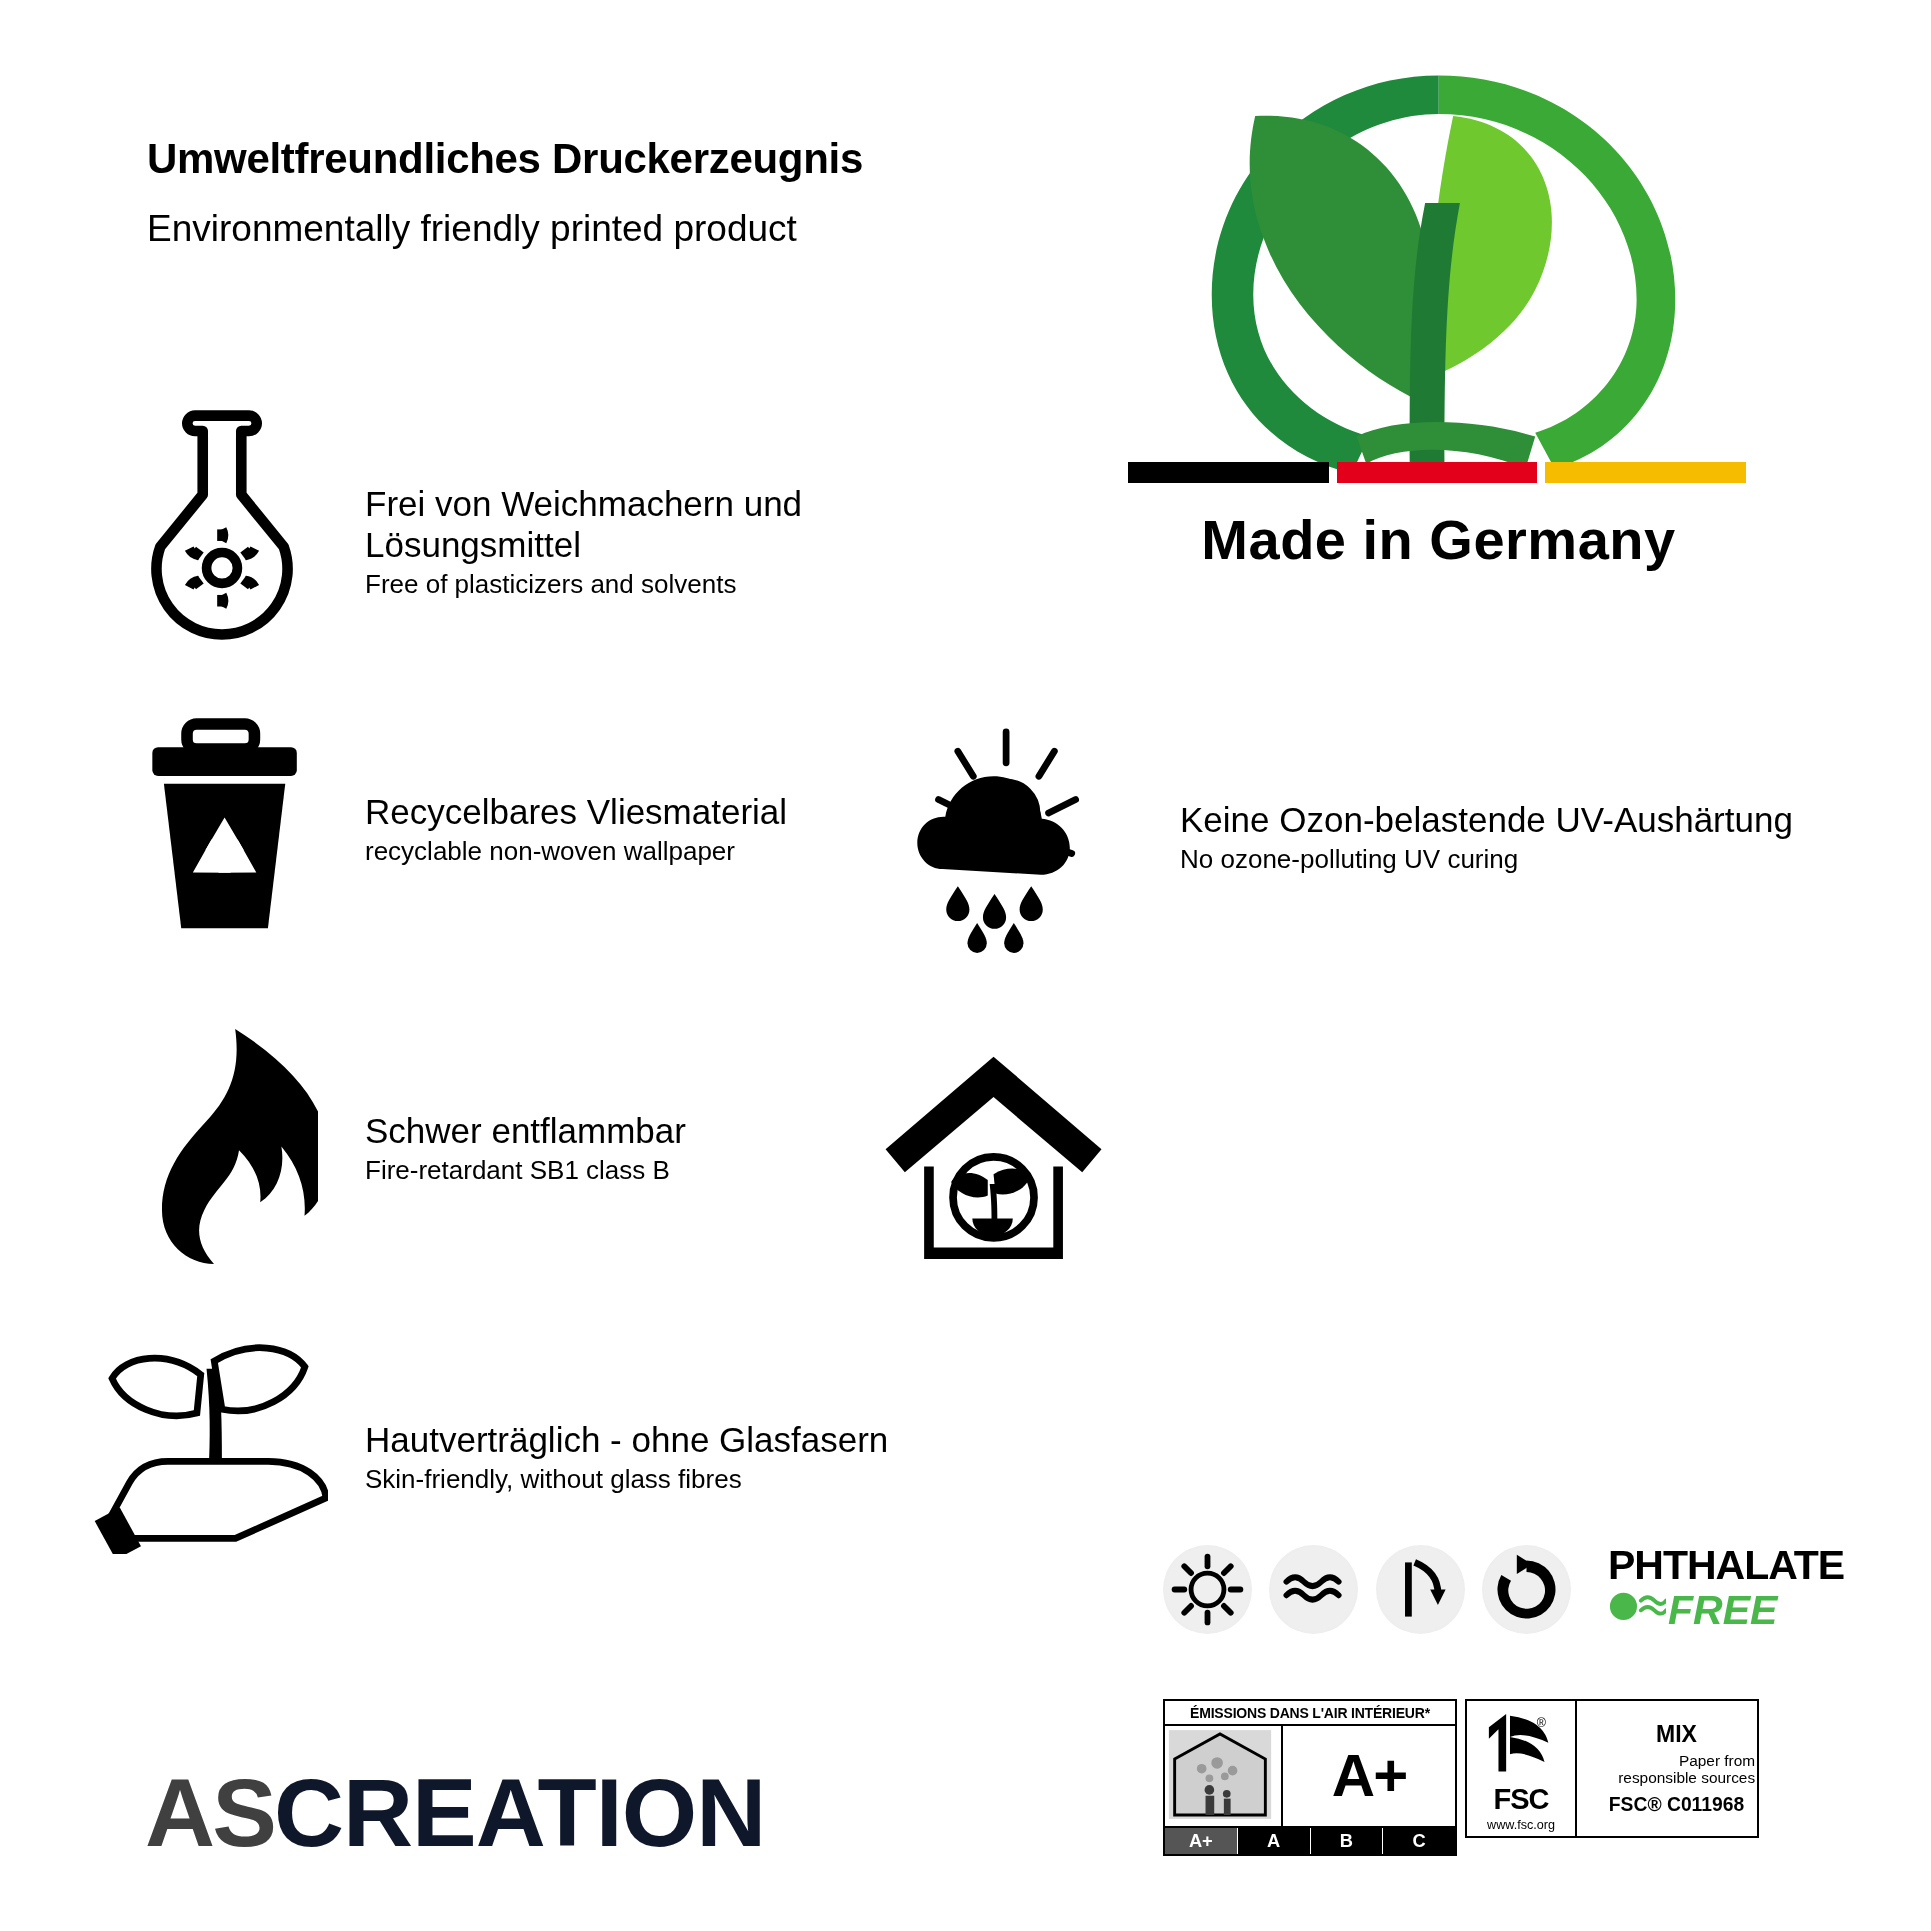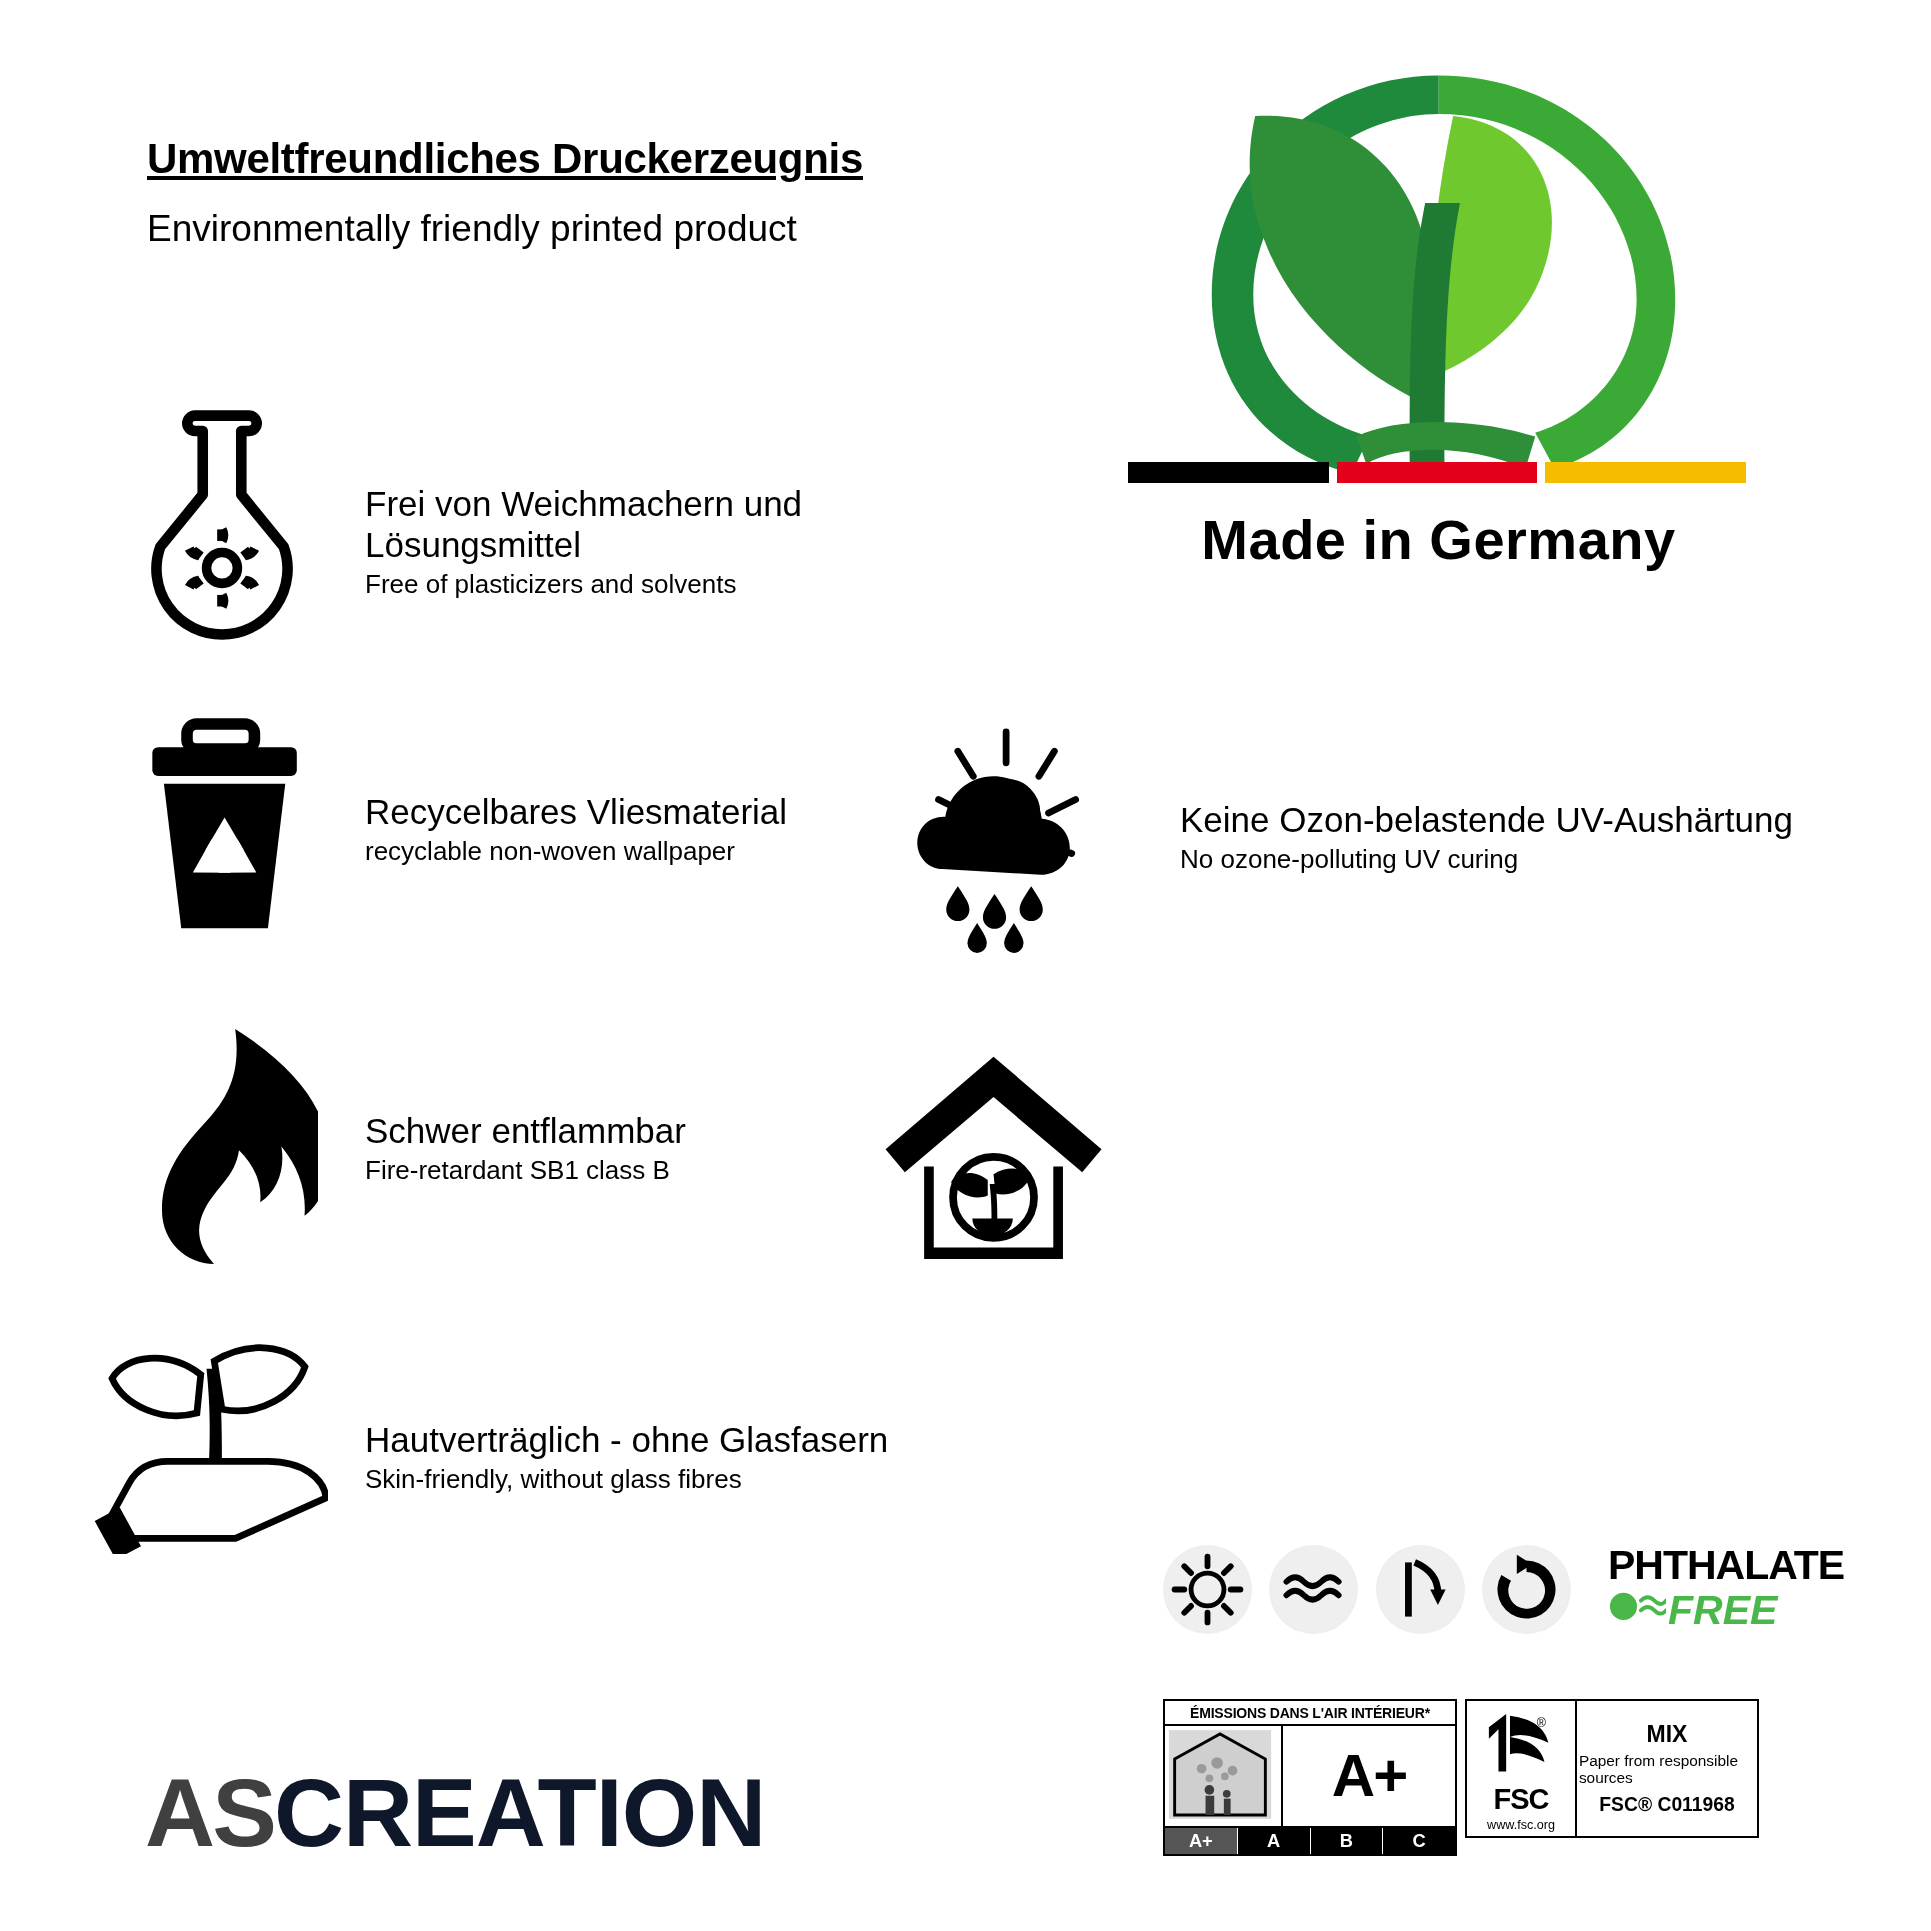--- a/index.html
+++ b/index.html
@@ -9,21 +9,21 @@
     font-family:"Liberation Sans", sans-serif;
     color:#000;
     position:relative;
     overflow:hidden;
   }
   .page{position:relative;width:1931px;height:1931px;}
 
   
   .headline{
     position:absolute;left:147px;top:135px;
-    font-size:42px;font-weight:bold;letter-spacing:-0.3px;text-decoration:underline;
+    font-size:42px;font-weight:bold;letter-spacing:-0.3px;
   }
   .subheadline{
     position:absolute;left:147px;top:208px;
     font-size:37px;font-weight:normal;
   }
 
   
   .feature{position:absolute;}
   .feature .icon{position:absolute;left:0;top:0;}
   .feature .txt{position:absolute;}
@@ -55,21 +55,21 @@
   .emis-grade{flex:1;display:flex;align-items:center;justify-content:center;font-size:60px;font-weight:bold;letter-spacing:-1.9px;}
   .emis-scale{display:flex;border-top:2.9px solid #000;}
   .emis-scale div{flex:1;text-align:center;font-size:18.3px;font-weight:bold;color:#fff;background:#000;padding:1.9px 0;border-right:1.9px solid #fff;}
   .emis-scale div:last-child{border-right:none;}
   .emis-scale div.sel{background:#555;}
 
   .fsc{width:290px;border:2.9px solid #000;background:#fff;display:flex;height:135px;}
   .fsc-left{width:108px;border-right:2.9px solid #000;position:relative;display:flex;flex-direction:column;align-items:center;justify-content:flex-end;}
   .fsc-left .fsclabel{font-size:29px;font-weight:bold;letter-spacing:-1px;margin-bottom:1.9px;}
   .fsc-left .fscurl{font-size:12.6px;margin-bottom:3.9px;}
-  .fsc-right{flex:1;display:flex;flex-direction:column;align-items:center;justify-content:center;text-align:left;padding:3.9px 1.9px;}
+  .fsc-right{flex:1;display:flex;flex-direction:column;align-items:center;justify-content:center;text-align:right;padding:3.9px 1.9px;margin-left:19px;}
   .fsc-mix{font-size:23px;font-weight:bold;}
   .fsc-desc{font-size:15.4px;line-height:1.12;margin-top:3.9px;}
   .fsc-code{font-size:19.3px;font-weight:bold;margin-top:7.7px;}
 
   
   .logo{position:absolute;left:145px;top:1757px;display:flex;align-items:baseline;}
   .logo .as{font-size:97px;font-weight:bold;color:#404040;letter-spacing:-2.9px;}
   .logo .creation{font-size:97px;font-weight:bold;color:#0f172a;letter-spacing:-1px;}
 </style>
 </head>

